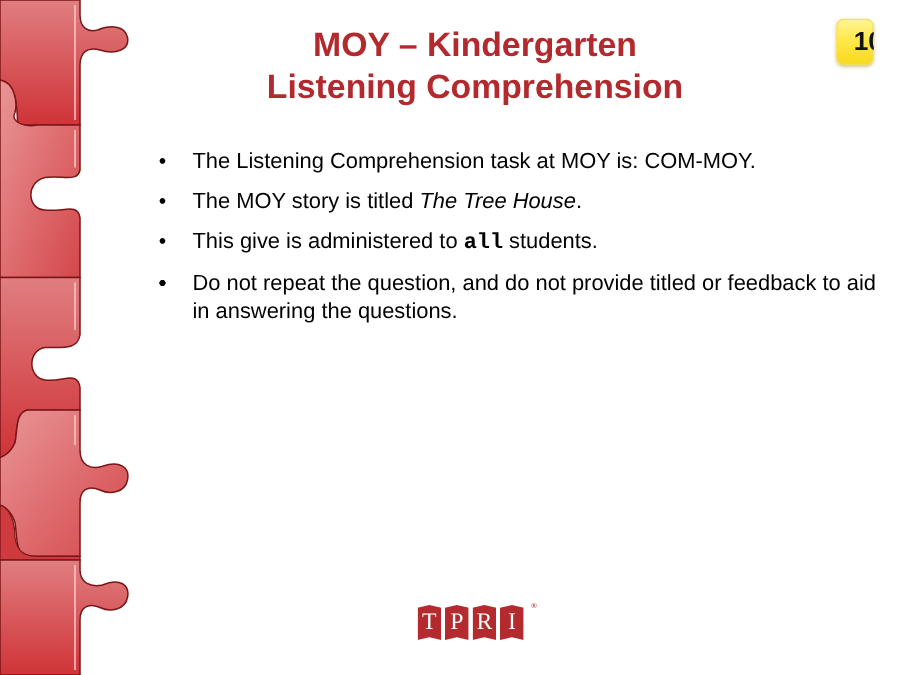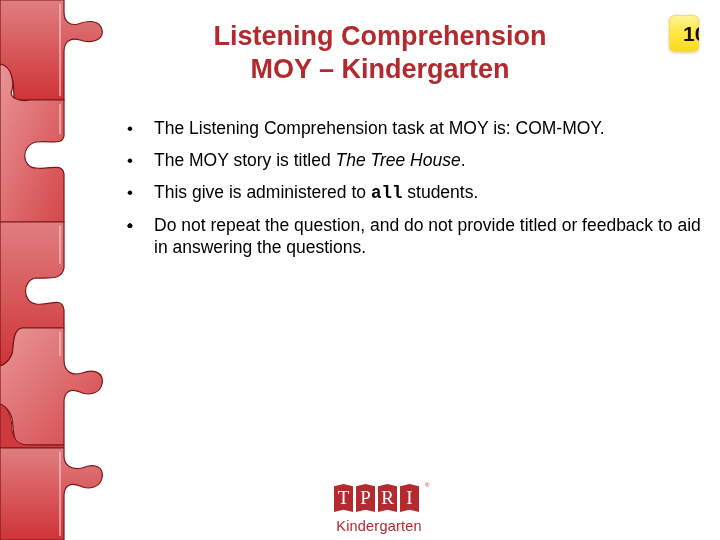--- a/index.html
+++ b/index.html
@@ -73,22 +73,22 @@
   <path d="M0,448 L64,448 L64,456 C64,466 72,470 82,468 C96,462 104,468 102,478 C100,488 88,490 80,486 C70,482 64,486 64,496 L64,540 L0,540 Z" fill="url(#pg)" stroke="#7a1618" stroke-width="1.2"></path>
 
   <path d="M60,4 L60,96" stroke="#f6c9ca" stroke-width="1.2" fill="none"></path>
   <path d="M60,104 L60,134" stroke="#f6c9ca" stroke-width="1.2" fill="none"></path>
   <path d="M60,226 L60,264" stroke="#f6c9ca" stroke-width="1.2" fill="none"></path>
   <path d="M60,332 L60,356" stroke="#f6c9ca" stroke-width="1.2" fill="none"></path>
   <path d="M60,452 L60,536" stroke="#f6c9ca" stroke-width="1.2" fill="none"></path>
 </svg>
 
 <div class="title">
+  <div>MOY – Kindergarten</div>
   <div>Listening Comprehension</div>
-  <div>MOY – Kindergarten</div>
 </div>
 
 <div class="badge">
   <span>10</span>
 </div>
 
 <ul class="bullets" id="bullets">
     <li><span class="dot" style="font-size: 17px;">•</span><span>The Listening Comprehension task at MOY is: COM-MOY.</span></li>
     <li><span class="dot" style="font-size: 17px;">•</span><span>The MOY story is titled </span><span style="font-style: italic;">The Tree House</span><span>.</span></li>
     <li><span class="dot" style="font-size: 17px;">•</span><span>This give is administered to </span><span style="font-weight: bold; font-family: Liberation Mono, monospace;">all</span><span> students.</span></li>
@@ -99,14 +99,13 @@
   </ul>
 
 <div class="logo">
   <div class="logo-blocks" id="logo-blocks">
       <div class="logo-block">T</div>
       <div class="logo-block">P</div>
       <div class="logo-block">R</div>
       <div class="logo-block">I</div>
     </div>
   <span class="logo-reg">®</span>
-  <div class="logo-word">Kindergarten</div>
 </div>
 
 </body></html>

